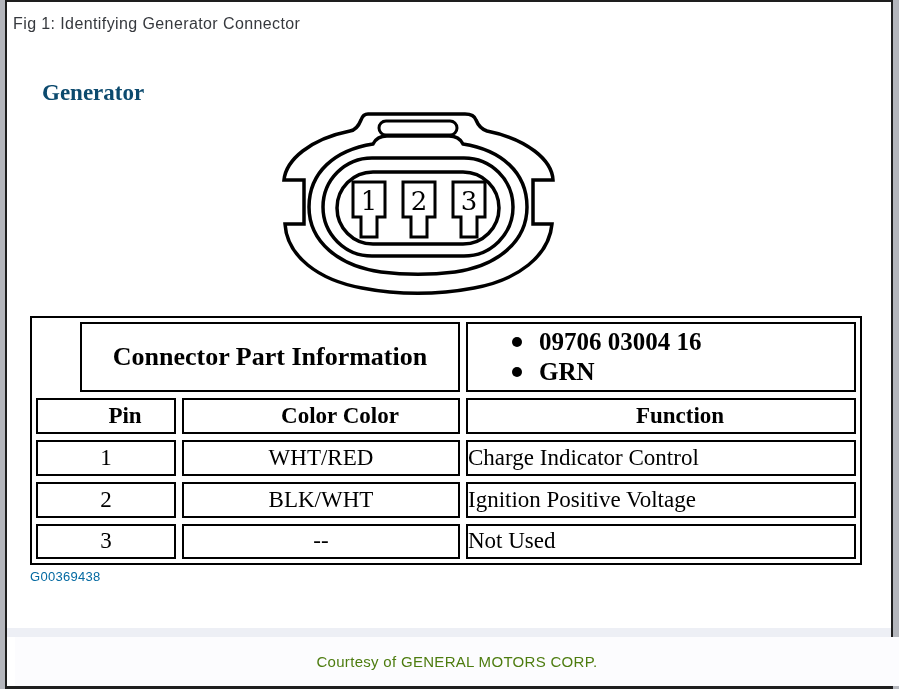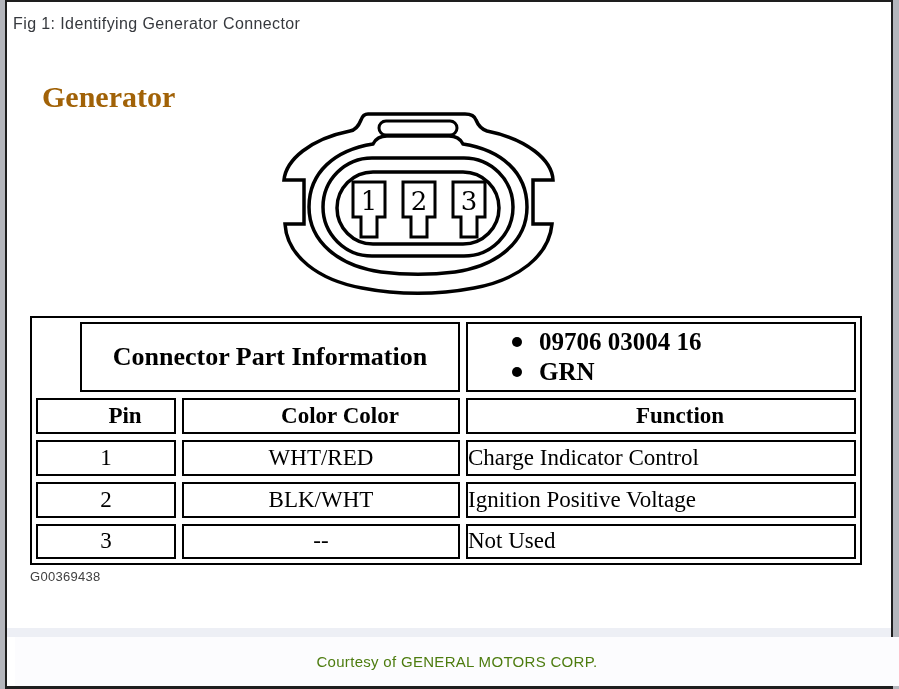--- a/index.html
+++ b/index.html
@@ -19,21 +19,21 @@
   }
   .content { position:relative; width:100%; height:100%; }
 
   .fig-title {
     position:absolute; left:6px; top:13px;
     font-size:16px; color:#36393e; letter-spacing:0.4px;
   }
   .gen-label {
     position:absolute; left:35px; top:78px;
     font-family:"Liberation Serif", serif;
-    font-weight:bold; font-size:30px; color:#a16207;text-align:center;
+    font-weight:bold; font-size:23px; color:#0c4a6e;text-align:center;
   }
 
   .connector-svg { position:absolute; left:268px; top:108px; }
   .connector-svg .ln { fill:none; stroke:#000; stroke-width:3.5; stroke-linejoin:miter; }
   .connector-svg .ln2 { fill:none; stroke:#000; stroke-width:3; stroke-linejoin:miter; }
   .connector-svg text {
     font-family:"DejaVu Serif", serif; font-size:26px; fill:#000;
     text-anchor:middle;
   }
 
@@ -61,21 +61,21 @@
   .bullet-item { display:flex; align-items:center; margin:2px 0; }
   .bullet-item .dot {
     width:10px; height:10px; border-radius:50%; background:#000;
     margin-right:17px; flex:0 0 auto;
   }
   .cell.hdr { font-weight:bold;padding-left:38px; }
   .cell.fn-data { justify-content:flex-start; }
 
   .graphic-id {
     position:absolute; left:23px; top:567px;
-    font-size:13px; color:#404040; letter-spacing:0.3px;
+    font-size:13px; color:#0369a1; letter-spacing:0.3px;
   }
 
   .footer-divider {
     position:absolute; left:0; bottom:49px; width:100%; height:9px;
     background:#edeff5;
   }
   .page-footer {
     position:absolute; left:8px; bottom:0; width:100%; height:49px;
     background:#fcfcfe;
     display:flex; align-items:center; justify-content:center;

